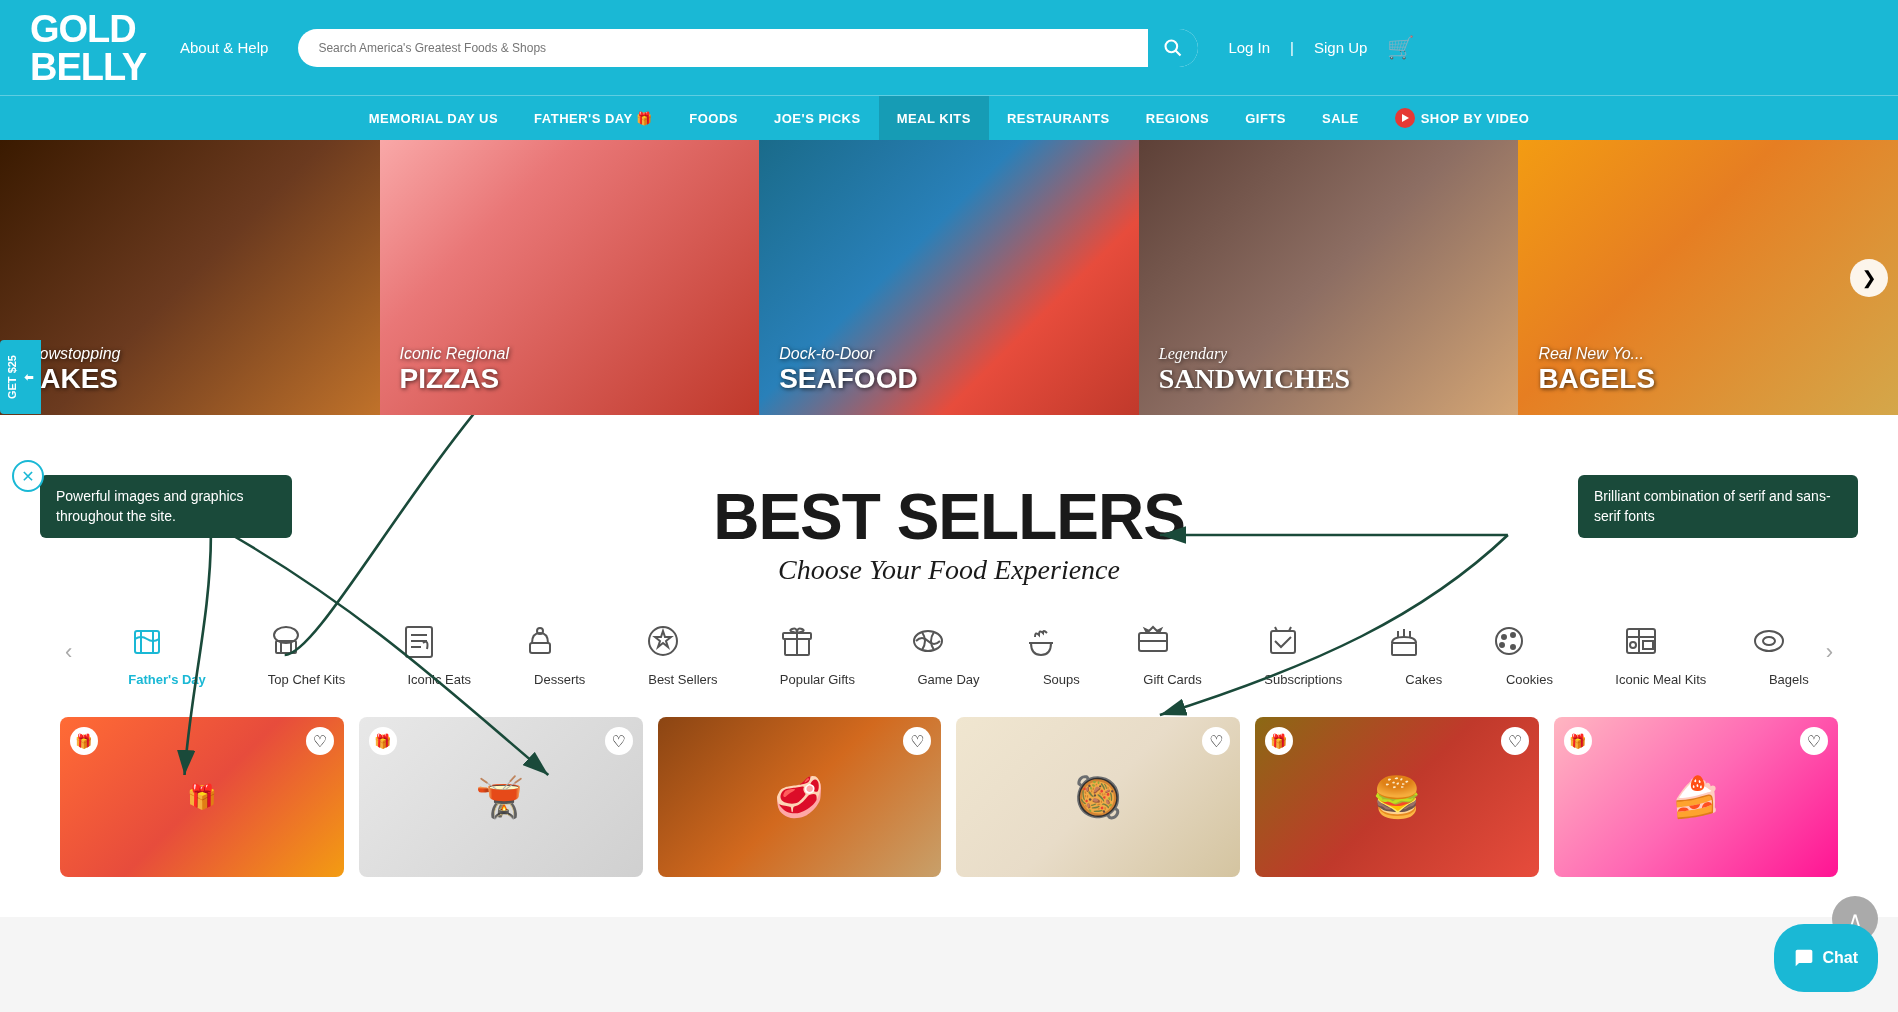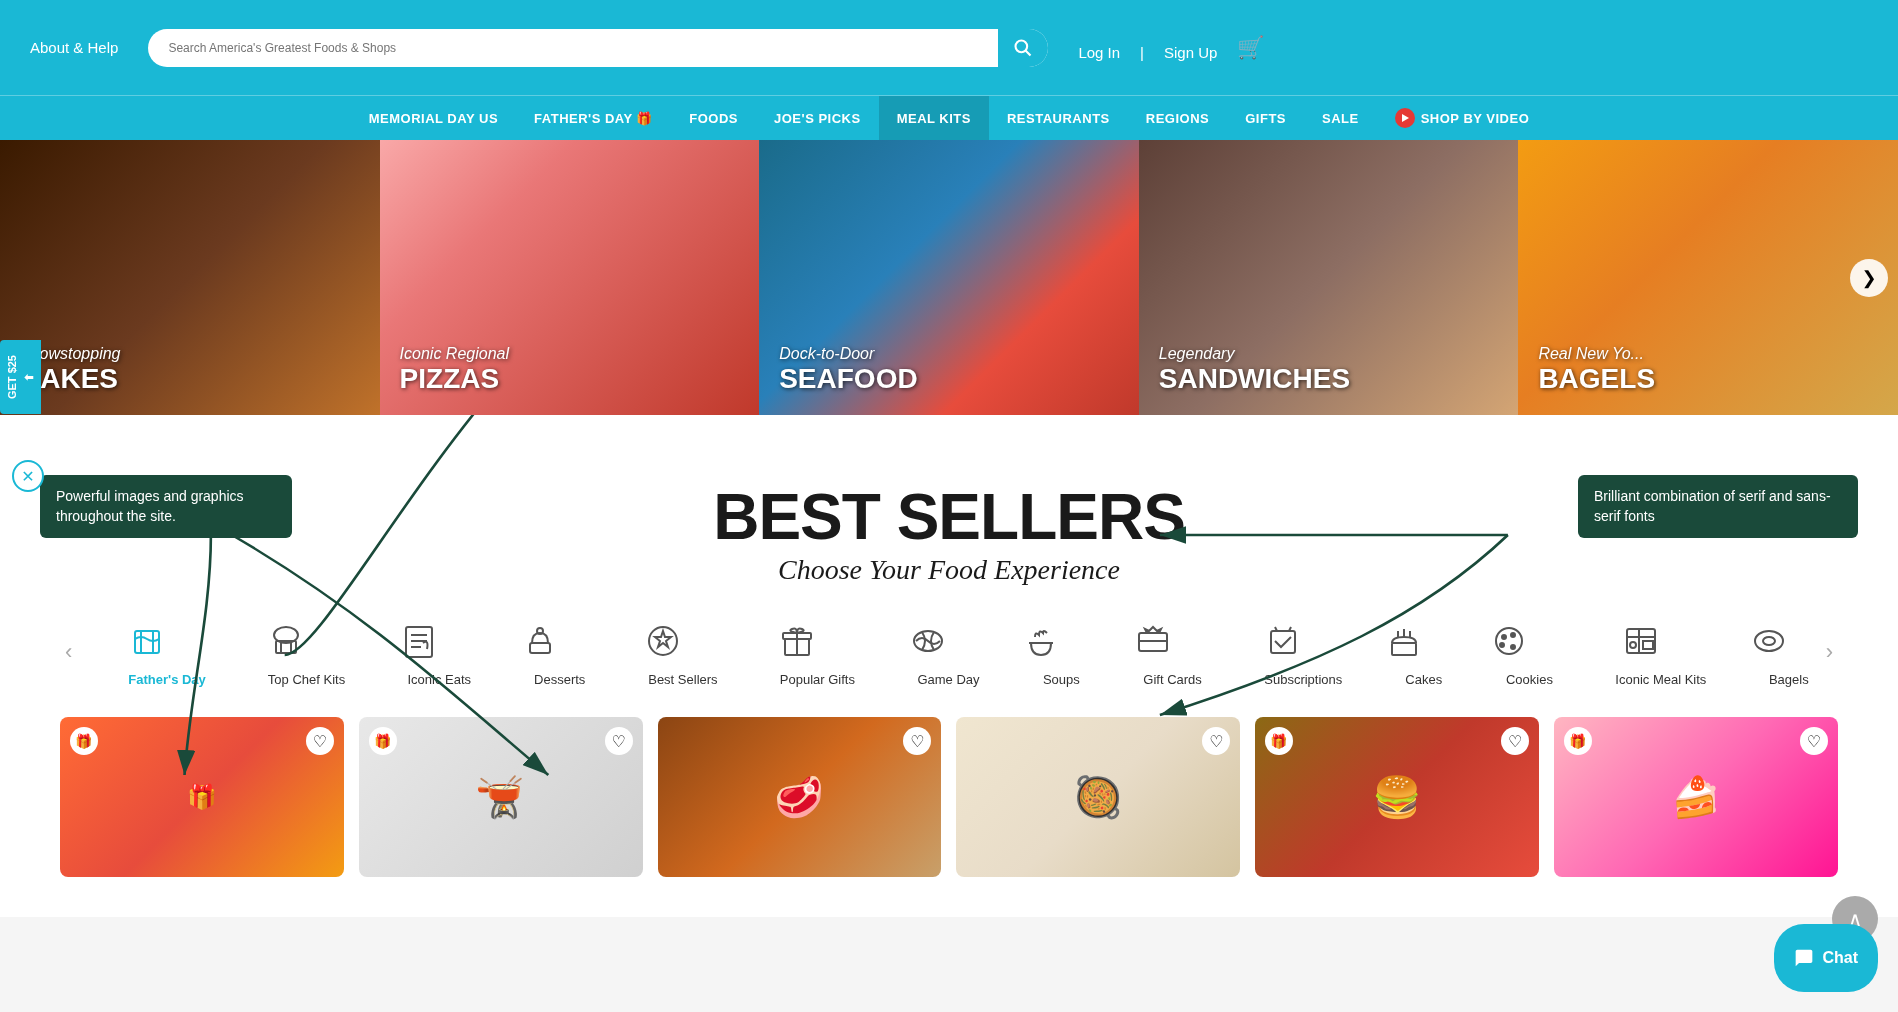--- a/index.html
+++ b/index.html
@@ -56,21 +56,21 @@
       border: none;
       border-radius: 0 30px 30px 0;
       cursor: pointer;
       display: flex;
       align-items: center;
       justify-content: center;
     }
     .search-bar button svg { width: 20px; height: 20px; }
     .header-right {
       display: flex;
-      align-items: flex-end;
+      align-items: center;
       gap: 20px;
       color: white;
       font-size: 15px;
       white-space: nowrap;
     }
     .header-right a { color: white; text-decoration: none; cursor: pointer; }
     .cart-icon { font-size: 22px; cursor: pointer; }
 
     
     .nav-bar {
@@ -157,21 +157,21 @@
       align-items: center;
       justify-content: center;
       font-size: 18px;
       z-index: 10;
     }
 
     
     .hero-item-cakes { background: linear-gradient(135deg, #3a1a00 0%, #6b3a1f 50%, #c0722a 100%); }
     .hero-item-pizzas { background: linear-gradient(135deg, #f9a8a8 0%, #e97777 30%, #c0392b 100%); }
     .hero-item-seafood { background: linear-gradient(135deg, #1a6b8a 0%, #2980b9 40%, #e74c3c 70%, #c0392b 100%); }
-    .hero-item-sandwiches { background: linear-gradient(135deg, #5d4037 0%, #8d6e63 50%, #d4a574 100%); }
+    .hero-item-sandwiches { background: linear-gradient(135deg, #5d4037 0%, #8d6e63 50%, #d4a574 100%); font-family: Liberation Serif, serif; }
     .hero-item-bagels { background: linear-gradient(135deg, #f39c12 0%, #e67e22 40%, #d4a74a 100%); }
 
     
     .content {
       background: white;
       padding: 40px 60px 20px;
       position: relative;
     }
 
     
@@ -398,20 +398,24 @@
     
     .prod1 { background: linear-gradient(135deg, #ff6b35, #f7c59f, #ffffea); }
 
     
     .nav-highlight { background: rgba(0,0,0,0.15); text-align: right; }
   </style>
 </head>
 <body>
 
 <header class="header">
+  <div class="logo">
+    <span>GOLD</span>
+    <span>BELLY</span>
+  </div>
   <a class="about-help">About &amp; Help</a>
   <div class="search-bar">
     <input type="text" placeholder="Search America's Greatest Foods &amp; Shops" style="">
     <button>
       <svg viewBox="0 0 24 24" fill="white">
         <circle cx="10" cy="10" r="7" stroke="white" stroke-width="2.5" fill="none"></circle>
         <line x1="15" y1="15" x2="21" y2="21" stroke="white" stroke-width="2.5"></line>
       </svg>
     </button>
   </div>

